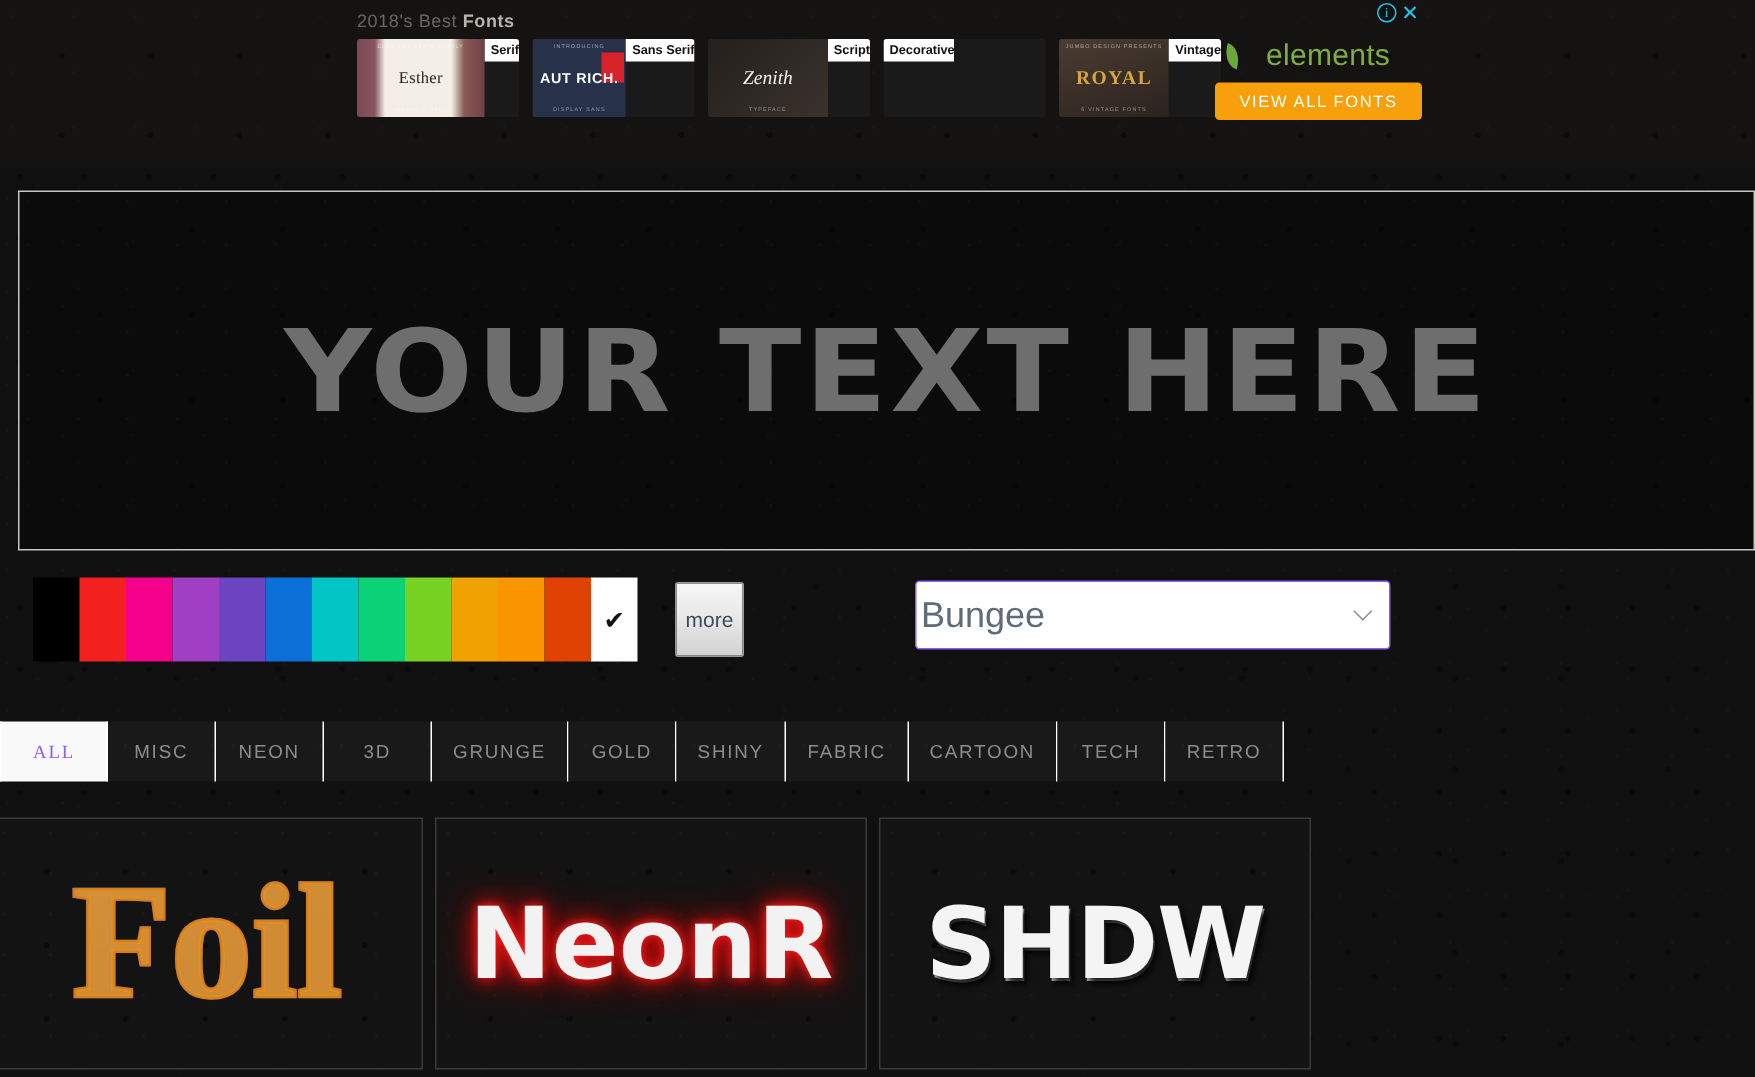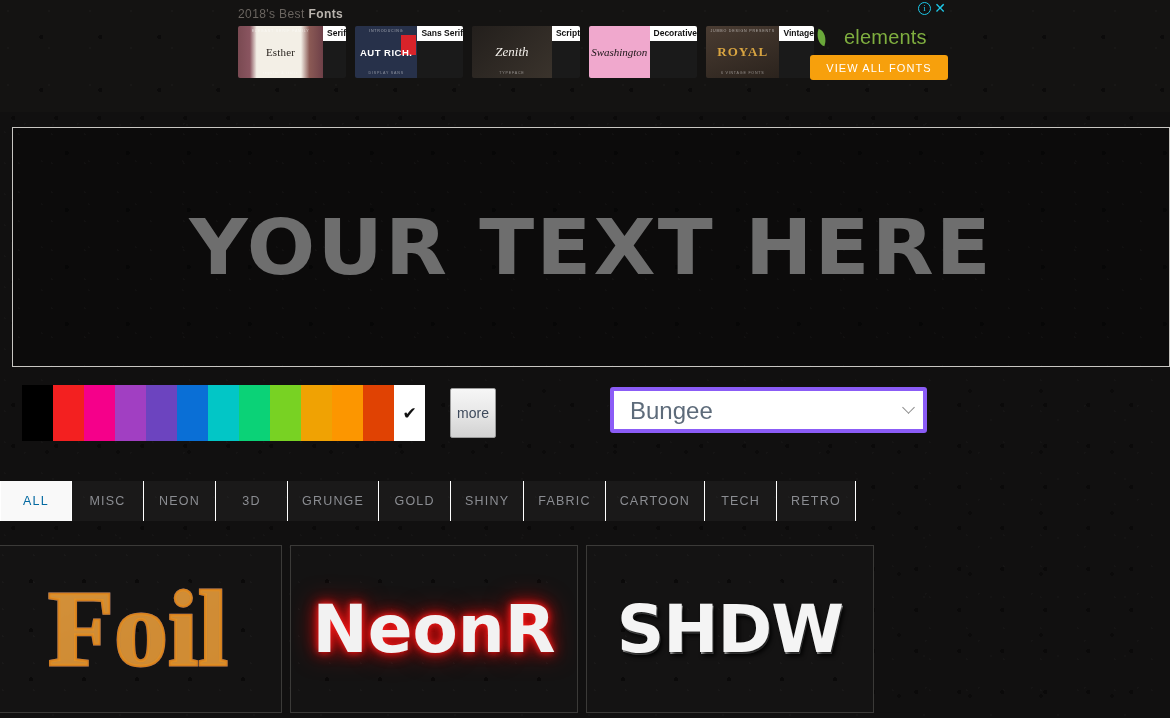--- a/index.html
+++ b/index.html
@@ -146,22 +146,22 @@
     border: 1px solid #9a9a9a; border-radius: 2px;
     color: #3e4a5c; font-size: 14px; cursor: pointer;
     font-family: "Liberation Sans", sans-serif;
   }
   #font-select-wrap {
     position: absolute; left: 610px; top: 2px;
     width: 317px; height: 46px;
   }
   #font-select {
     width: 100%; height: 100%;
-    background: #fff; border: 4px solid #8b5cf6; border-radius: 3px;
-    font-size: 24px; color: #5d6b7a; padding: 0 32px 0 16px;
+    background: #fff; border: 1px solid #8b5cf6; border-radius: 3px;
+    font-size: 24px; color: #5d6b7a; padding: 0 32px 0 3px;
     font-family: "Liberation Sans", sans-serif;
     -webkit-appearance: none; appearance: none; cursor: pointer;
   }
   #select-chevron {
     position: absolute; right: 14px; top: 16px;
     width: 9px; height: 9px; pointer-events: none;
     border-right: 1.6px solid #8b8b8b; border-bottom: 1.6px solid #8b8b8b;
     transform: rotate(45deg);
   }
 
@@ -174,21 +174,21 @@
     height: 40px; display: flex; align-items: center; justify-content: center;
     color: #8b8d92; font-size: 12.5px; letter-spacing: 1.2px;
     border-right: 1px solid #ffffff;
     background: #1a1919;
     background-image: radial-gradient(circle at 40% 60%, rgba(255,255,255,0.02) 0 1px, transparent 1px);
     background-size: 29px 27px;
     cursor: pointer; padding: 0 14px; min-width: 72px;
   }
   .tab:first-child { border-left: 1px solid #ffffff; }
   .tab.active {
-    background: #f9f9f9; color: #0369a1;
+    background: #f9f9f9; color: #8b5cf6; font-family: Liberation Serif, serif;
   }
 
   
   #thumb-grid {
     position: absolute; left: 0; top: 545px; width: 1170px; height: 173px;
     display: flex; gap: 8px;
   }
   .font-card {
     width: 288px; height: 168px;
     border: 1px solid #3b3a38;
@@ -262,23 +262,20 @@
 
       <div class="ad-card">
         <div class="ad-thumb thumb-script">
           <span class="t">Zenith</span>
           <span class="thumb-bot-tiny">TYPEFACE</span>
         </div>
         <div class="ad-label">Script</div>
       </div>
 
       <div class="ad-card">
-        <div class="ad-thumb thumb-deco">
-          <span class="t">Swashington</span>
-        </div>
         <div class="ad-label">Decorative</div>
       </div>
 
       <div class="ad-card">
         <div class="ad-thumb thumb-vint">
           <span class="thumb-top-tiny">JUMBO DESIGN PRESENTS</span>
           <span class="t">ROYAL</span>
           <span class="thumb-bot-tiny">6 VINTAGE FONTS</span>
         </div>
         <div class="ad-label">Vintage</div>

